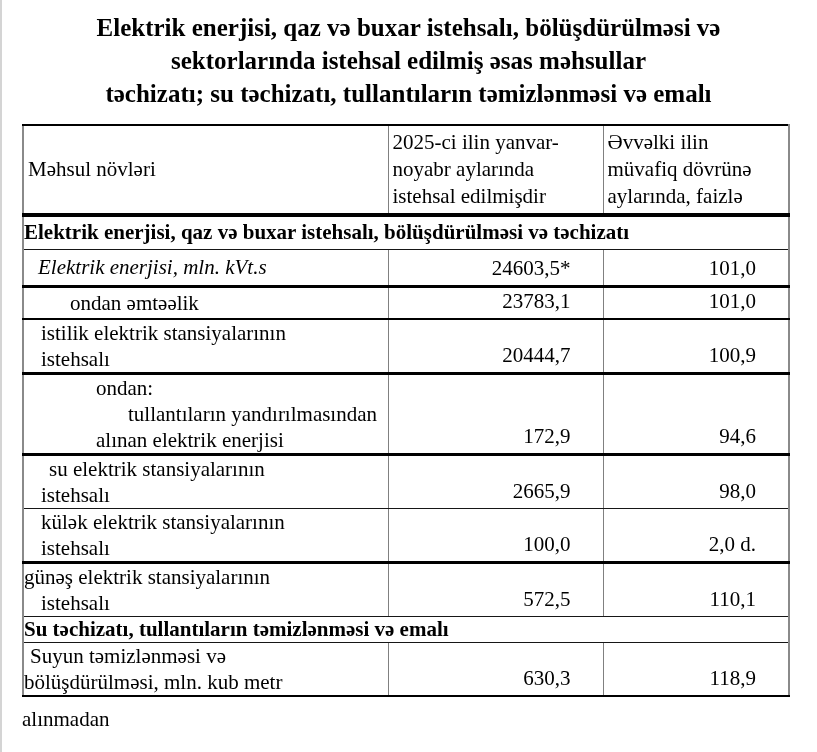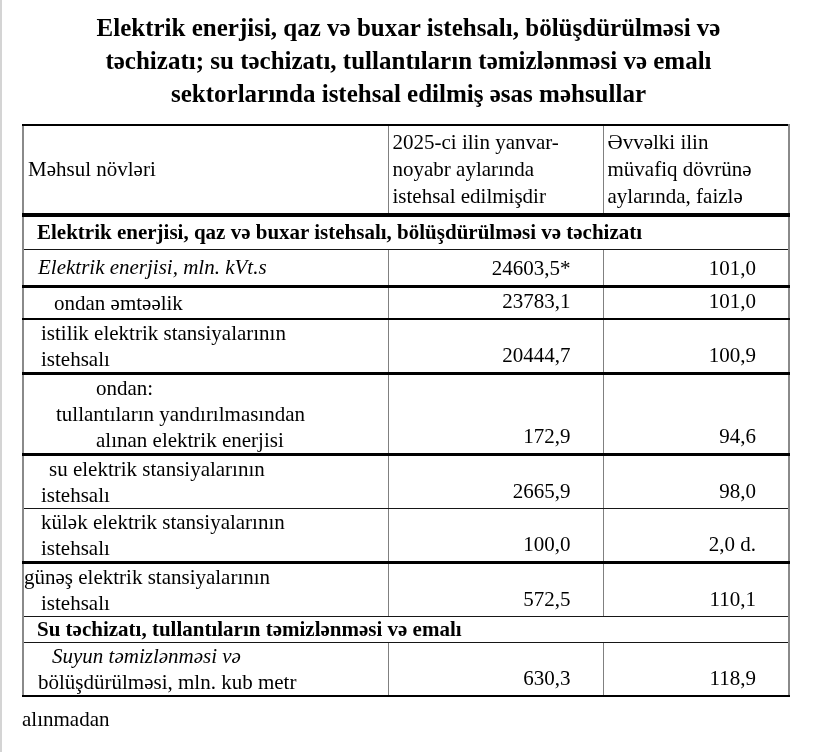--- a/index.html
+++ b/index.html
@@ -49,40 +49,40 @@
   tr.b-thick  > td { border-bottom: 3px solid #000; }
   tr.b-none   > td { border-bottom: none; }
 
   td.name { vertical-align: middle; line-height: 26px; }
   td.name .ln { white-space: nowrap; }
   td.num {
     text-align: right; vertical-align: bottom;
     padding: 0 32px 4px 0; line-height: 26px;
   }
   td.section {
-    font-weight: bold; padding-left: 13px;
+    font-weight: bold; 
     vertical-align: middle; line-height: 25px;
   }
 
   .footnote {
     margin: 9px 26px 0 22px;
     font-size: 21px; line-height: 26px;
   }
   .fn-first { text-align: justify; text-align-last: justify; }
   .fn-rest  { text-align: left; }
 </style>
 </head>
 <body>
 
 <div class="page-edge-left"></div>
 
 <div class="title">
   <div>Elektrik enerjisi, qaz və buxar istehsalı, bölüşdürülməsi və</div>
+  <div>sektorlarında istehsal edilmiş əsas məhsullar</div>
   <div>təchizatı; su təchizatı, tullantıların təmizlənməsi və emalı</div>
-  <div>sektorlarında istehsal edilmiş əsas məhsullar</div>
 </div>
 
 <table class="stat">
   <colgroup>
       <col class="c1">
       <col class="c2">
       <col class="c3">
     </colgroup>
   <thead>
     <tr>
@@ -105,37 +105,37 @@
       </tr>
       <tr class="b-thick" style="height: 37px;">
         <td class="name">
           <div class="ln" style="padding-left: 14px; font-style: italic;">Elektrik enerjisi, mln. kVt.s</div>
         </td>
         <td class="num vline">24603,5*</td>
         <td class="num vline">101,0</td>
       </tr>
       <tr class="b-medium" style="height: 26px;">
         <td class="name">
-          <div class="ln" style="padding-left: 30px;">ondan əmtəəlik</div>
+          <div class="ln" style="padding-left: 46px;">ondan əmtəəlik</div>
         </td>
         <td class="num vline">23783,1</td>
         <td class="num vline">101,0</td>
       </tr>
       <tr class="b-thick" style="height: 52px;">
         <td class="name">
           <div class="ln" style="padding-left: 17px;">istilik elektrik stansiyalarının</div>
           <div class="ln" style="padding-left: 17px;">istehsalı</div>
         </td>
         <td class="num vline">20444,7</td>
         <td class="num vline">100,9</td>
       </tr>
       <tr class="b-thick" style="height: 78px;">
         <td class="name">
           <div class="ln" style="padding-left: 72px;">ondan:</div>
-          <div class="ln" style="padding-left: 32px;">tullantıların yandırılmasından</div>
+          <div class="ln" style="padding-left: 104px;">tullantıların yandırılmasından</div>
           <div class="ln" style="padding-left: 72px;">alınan elektrik enerjisi</div>
         </td>
         <td class="num vline">172,9</td>
         <td class="num vline">94,6</td>
       </tr>
       <tr class="b-thin" style="height: 48px;">
         <td class="name">
           <div class="ln" style="padding-left: 25px;">su elektrik stansiyalarının</div>
           <div class="ln" style="padding-left: 17px;">istehsalı</div>
         </td>
@@ -156,22 +156,22 @@
           <div class="ln" style="padding-left: 17px;">istehsalı</div>
         </td>
         <td class="num vline">572,5</td>
         <td class="num vline">110,1</td>
       </tr>
       <tr class="b-thin" style="height: 25px;">
         <td colspan="3" class="section">Su təchizatı, tullantıların təmizlənməsi və emalı</td>
       </tr>
       <tr class="b-none" style="height: 50px;">
         <td class="name">
-          <div class="ln" style="padding-left: 28px; font-style: italic;">Suyun təmizlənməsi və</div>
-          <div class="ln" style="padding-left: 14px;">bölüşdürülməsi, mln. kub metr</div>
+          <div class="ln" style="padding-left: 6px;">Suyun təmizlənməsi və</div>
+          <div class="ln" style="">bölüşdürülməsi, mln. kub metr</div>
         </td>
         <td class="num vline">630,3</td>
         <td class="num vline">118,9</td>
       </tr>
     </tbody>
 </table>
 
 <div class="footnote">
   <div class="fn-rest">alınmadan</div>
 </div>

